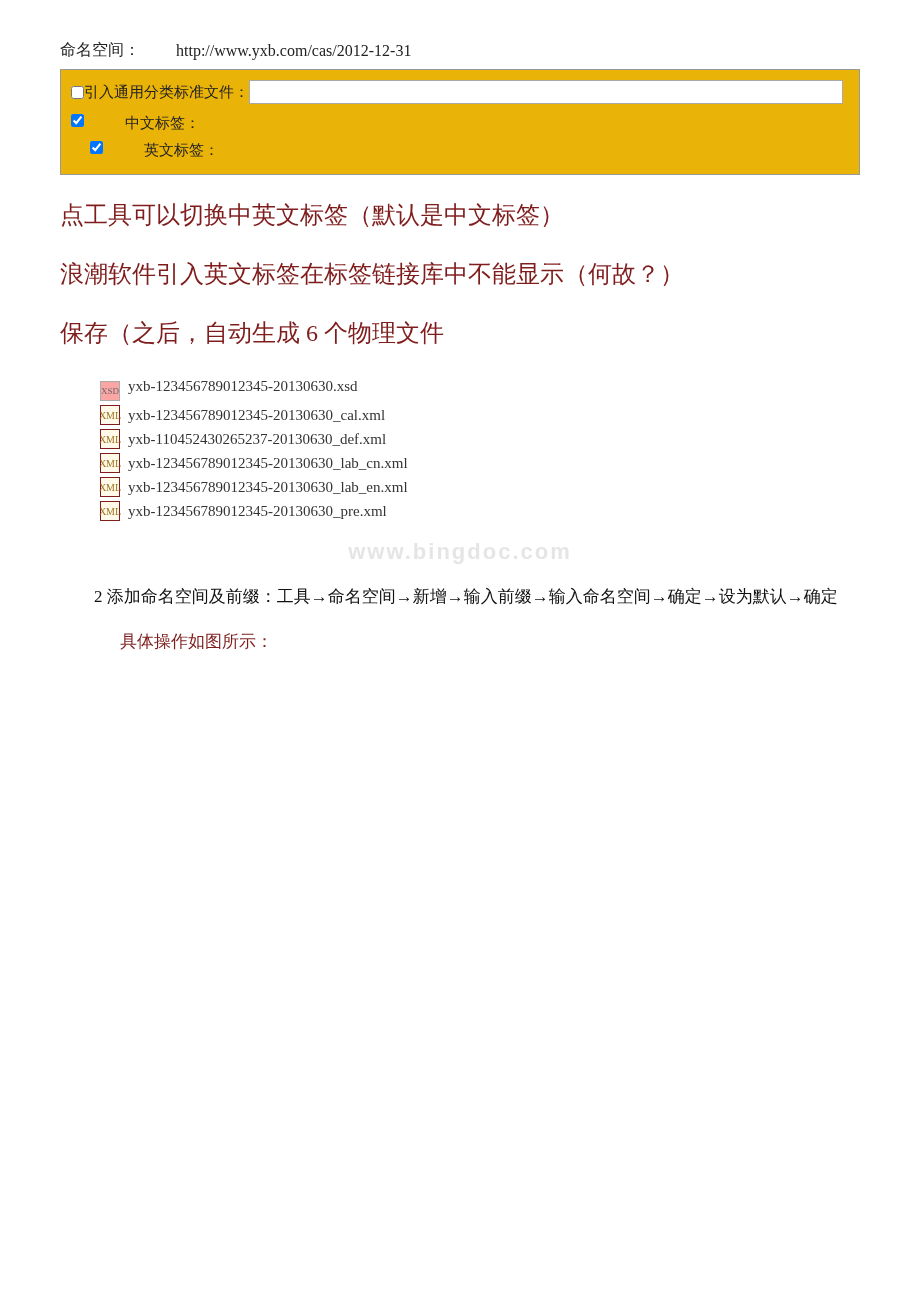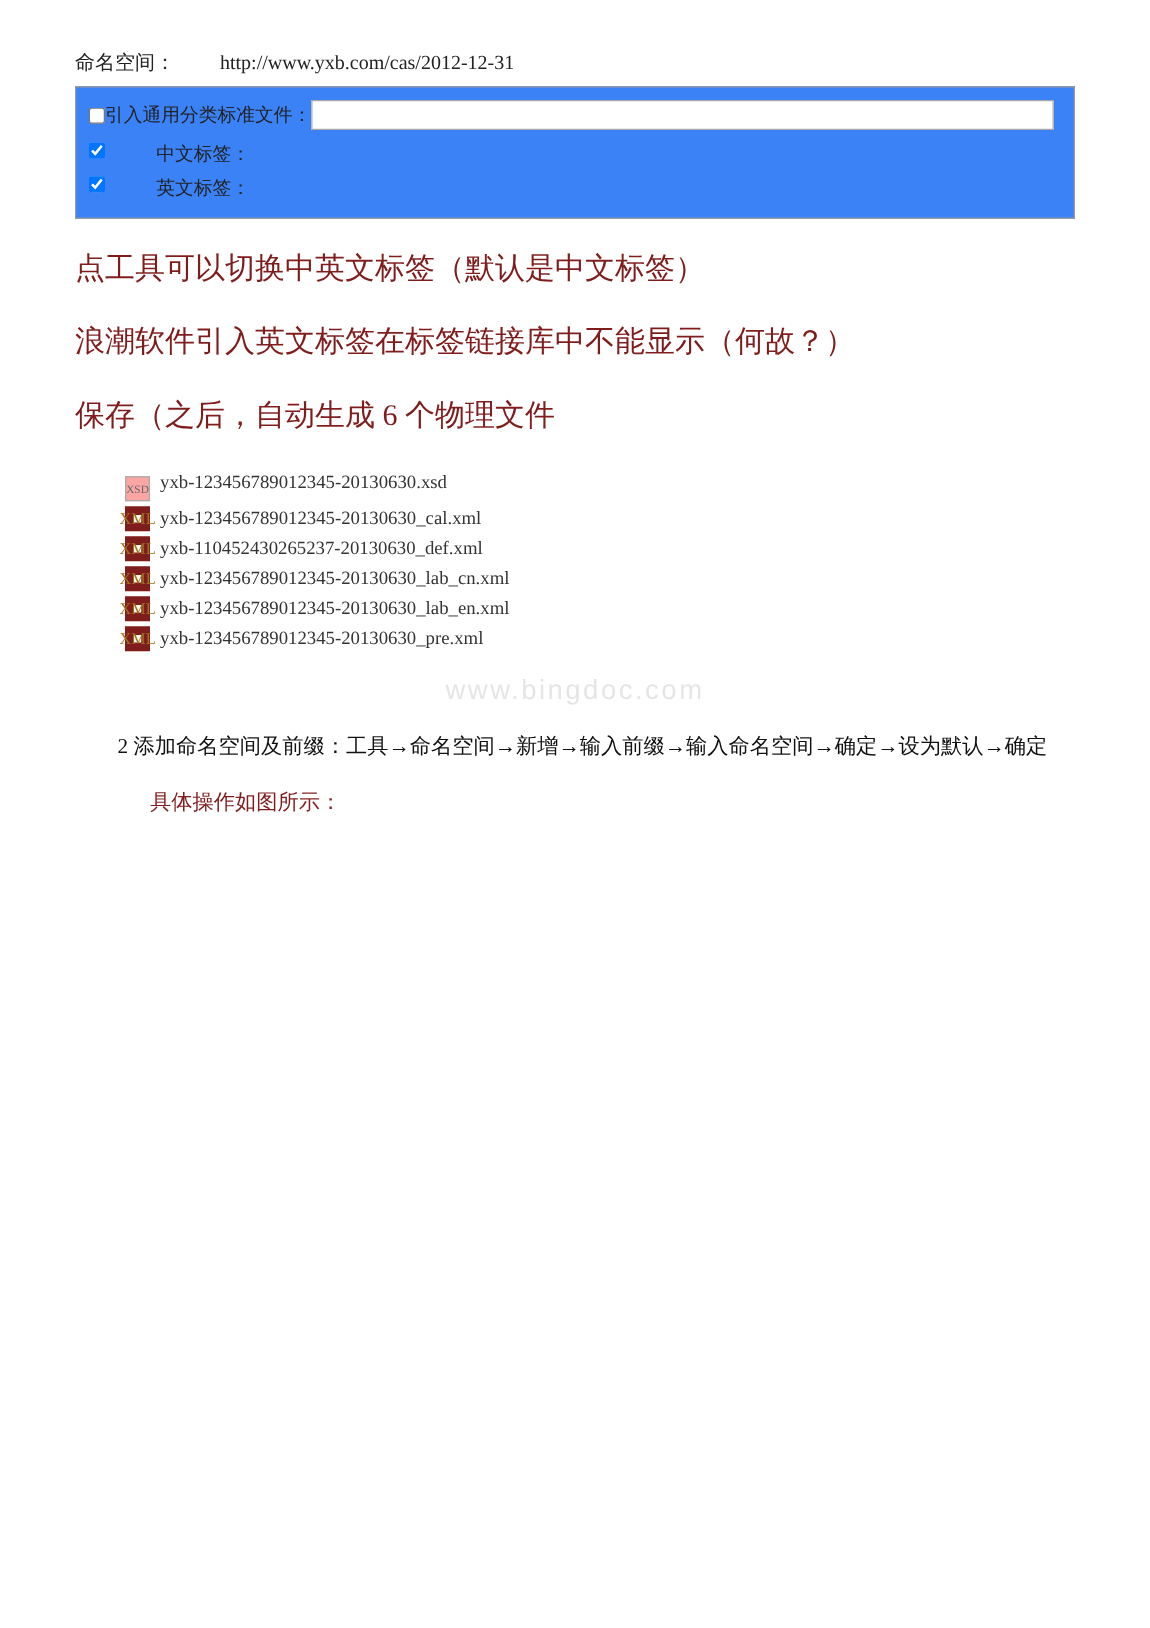--- a/index.html
+++ b/index.html
@@ -23,29 +23,29 @@
       margin-right: 8px;
       white-space: nowrap;
     }
     .namespace-value {
       color: #222;
     }
     .form-box {
       border: 1px solid #999;
       padding: 10px 16px 14px 10px;
       margin-bottom: 20px;
-      background: #3b82f6;
+      background: #eab308;
     }
     .form-row {
       display: flex;
       align-items: center;
       margin-bottom: 8px;
       font-size: 15px;
     }
-    .form-row:last-child { margin-bottom: 0; }
+    .form-row:last-child { margin-bottom: 0; margin-left: 19px; }
     .checkbox-area {
       display: flex;
       align-items: flex-start;
       min-width: 130px;
     }
     .checkbox-area input[type=checkbox] {
       margin-right: 6px;
     }
     .form-label {
       min-width: 110px;
@@ -112,33 +112,33 @@
       justify-content: center;
     }
     .file-icon-xsd {
       border: 1px solid #aaa;
       background: #fca5a5;
       font-size: 9px;
       color: #666;
       margin-top: 10px;
     }
     .file-icon-xml {
-      border: 7px solid #7f1d1d;
+      border: 1px solid #7f1d1d;
       background: #fffbe8;
-      font-size: 13px;
+      font-size: 10px;
       color: #a07020;
     }
     .watermark {
       text-align: center;
       color: #ccc;
       font-size: 22px;
       font-family: Arial, sans-serif;
       letter-spacing: 2px;
       margin: 10px 0 18px 0;
-      font-weight: normal;
+      font-weight: bold;
       opacity: 0.5;
     }
     .step-paragraph {
       font-size: 17px;
       margin-bottom: 16px;
       line-height: 1.7;
       color: #111;
       text-indent: 2em;
     }
     .sub-paragraph {

